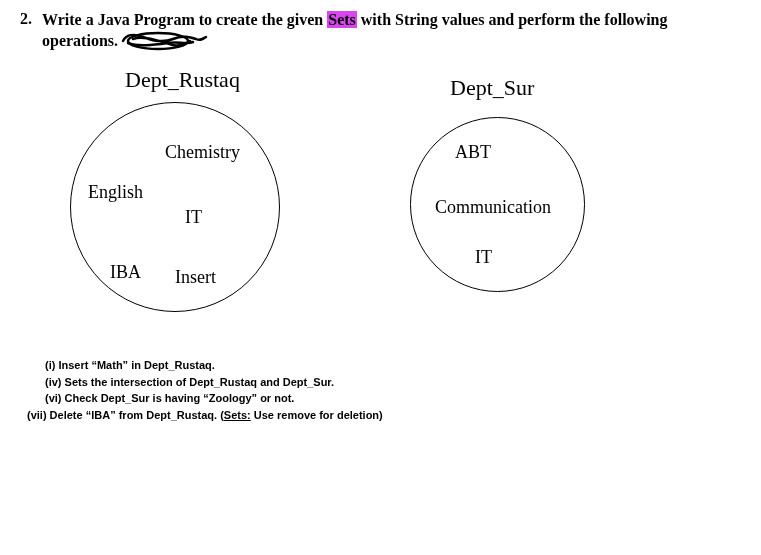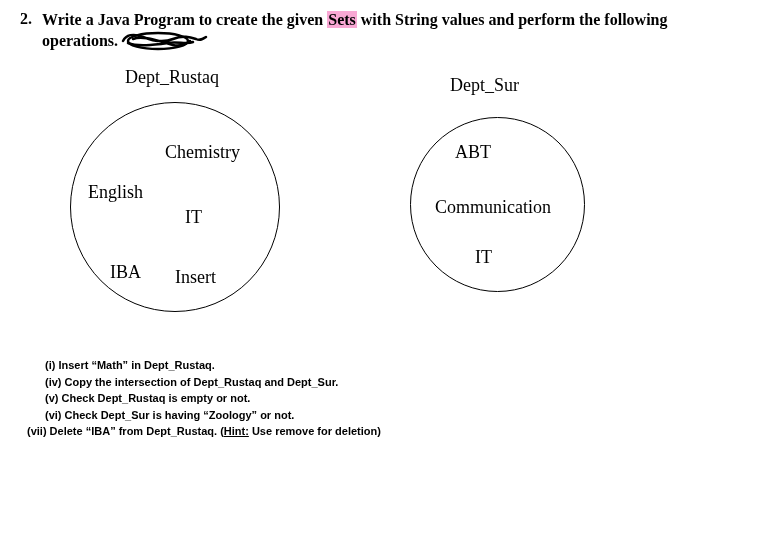--- a/index.html
+++ b/index.html
@@ -25,21 +25,21 @@
       font-size: 16px;
       margin-right: 10px;
       flex-shrink: 0;
     }
     .question-text {
       font-weight: bold;
       font-size: 16px;
       line-height: 1.3;
     }
     .highlight-sets {
-      background: #f9a8d4;
+      background: #d946ef;
       padding: 0 1px;
       font-family: Liberation Serif, serif;
     }
     .scribble {
       display: inline-block;
       position: relative;
       width: 90px;
       height: 20px;
       vertical-align: middle;
     }
@@ -48,21 +48,21 @@
       top: -5px;
       left: 0;
     }
     .diagram-area {
       position: relative;
       height: 280px;
       margin-top: 15px;
     }
     .circle-label {
       position: absolute;
-      font-size: 18px;
+      font-size: 22px;
       font-family: "Times New Roman", serif;
     }
     .label-rustaq {
       left: 105px;
       top: 0;
     }
     .label-sur {
       left: 430px;
       top: 8px;
     }
@@ -141,19 +141,18 @@
   <div class="set-item item-iba">IBA</div>
   <div class="set-item item-zoology">Insert</div>
 
   <div class="set-item item-abt">ABT</div>
   <div class="set-item item-communication">Communication</div>
   <div class="set-item item-it2">IT</div>
 </div>
 
 <div class="tasks">
   <div class="task-item">(i) Insert “Math” in Dept_Rustaq.</div>
-  <div class="task-item">(iv) Copy the intersection of Dept_Rustaq and Dept_Sur.</div>
-  <div class="task-item">(v) Check Dept_Rustaq is empty or not.</div>
+  <div class="task-item">(iv) Sets the intersection of Dept_Rustaq and Dept_Sur.</div>
   <div class="task-item">(vi) Check Dept_Sur is having “Zoology” or not.</div>
   <div class="task-item task-item-vii">
-    <span>(vii) Delete “IBA” from Dept_Rustaq. (</span><span class="underline">Hint:</span><span> Use remove for deletion)</span>
+    <span>(vii) Delete “IBA” from Dept_Rustaq. (</span><span class="underline">Sets:</span><span> Use remove for deletion)</span>
   </div>
 </div>
 
 </body></html>

